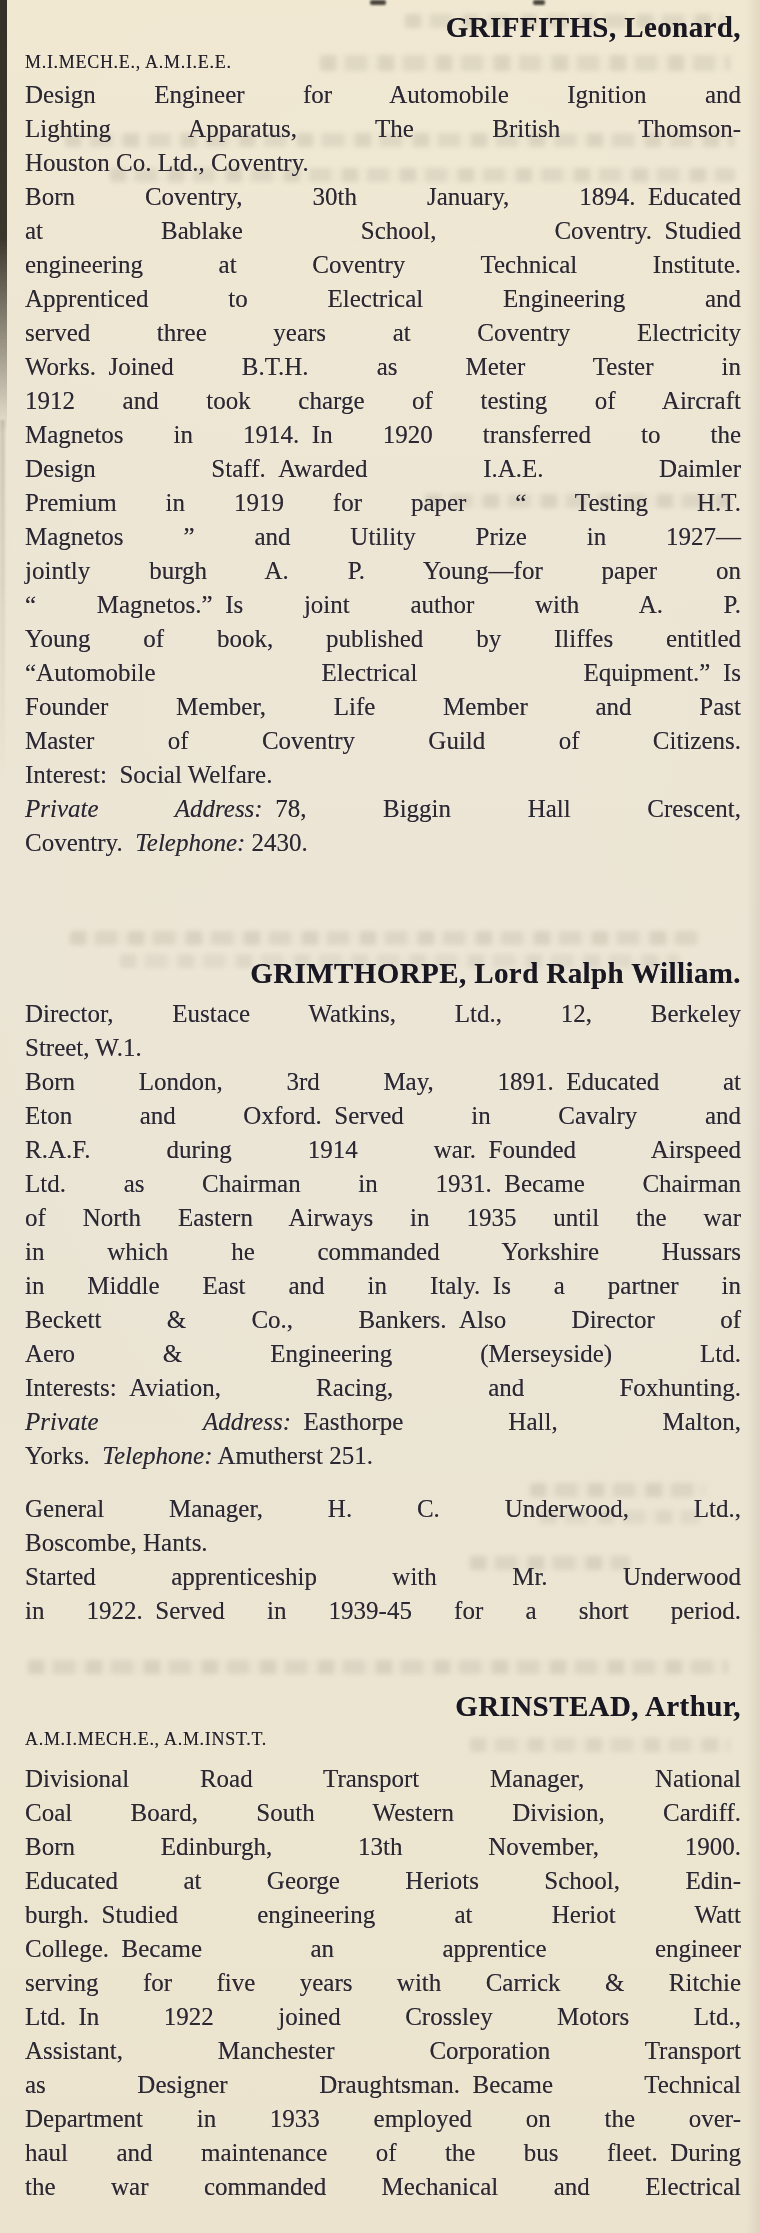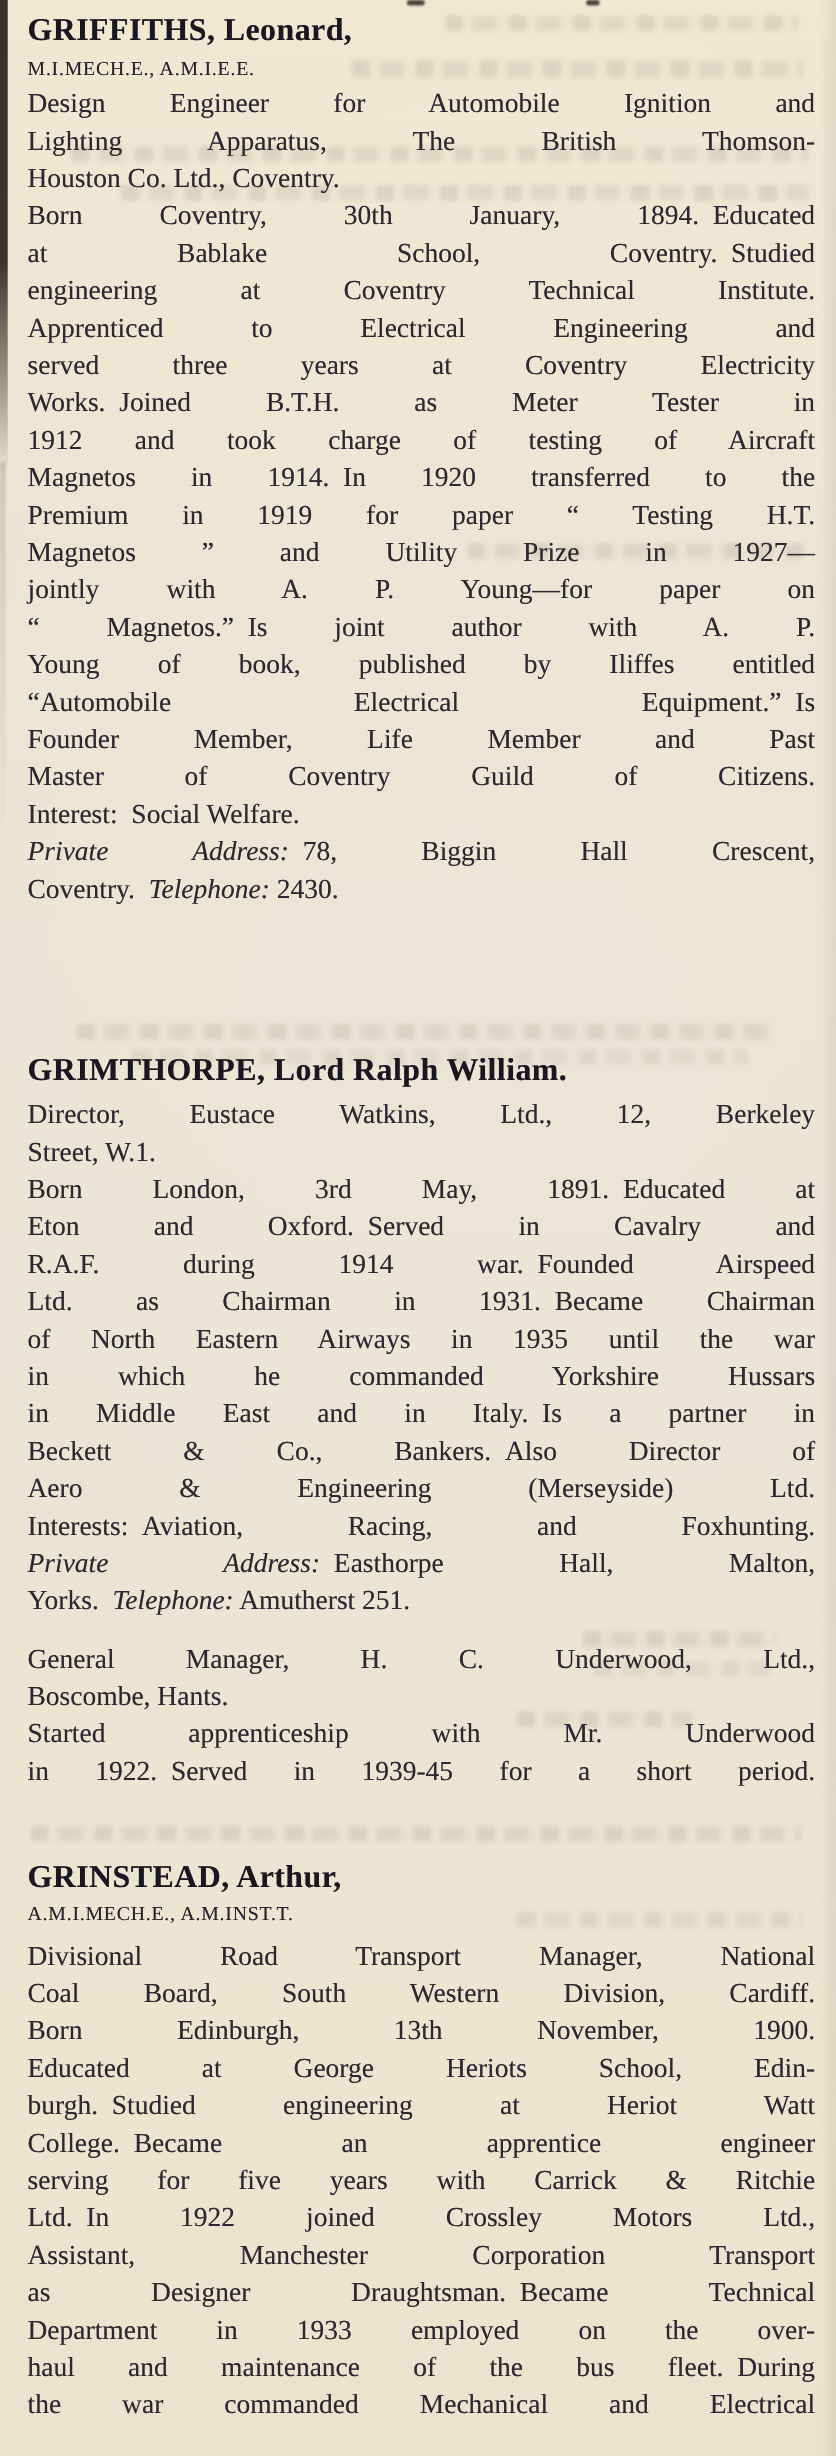--- a/index.html
+++ b/index.html
@@ -38,20 +38,21 @@
       rgba(112,106,88,0.30) 25px, rgba(112,106,88,0.30) 47px,
       rgba(112,106,88,0.05) 47px, rgba(112,106,88,0.05) 58px);
     filter:blur(2.6px);opacity:.42;
   }
   .column{position:absolute;left:25px;top:0;width:716px;}
   .entry{position:absolute;left:0;width:100%;}
   .heading{
     margin:0;font-size:29px;line-height:34px;font-weight:bold;
     letter-spacing:0.4px;color:#191722;
     text-shadow:0 0 0.6px rgba(25,23,34,0.55);
+    text-align:right;
   }
   .quals{
     font-size:18px;line-height:24px;letter-spacing:0.7px;
     color:#24212c;text-shadow:0 0 0.5px rgba(36,33,44,0.5);
   }
   .para{margin:0;}
   .line{
     font-size:25px;line-height:34px;height:34px;
     text-align:justify;text-align-last:justify;text-justify:inter-word;
     text-shadow:0 0 0.6px rgba(43,40,52,0.5);
@@ -94,23 +95,24 @@
           </div>
           <div class="para">
             <div class="line">Born Coventry, 30th January, 1894. Educated</div>
             <div class="line">at Bablake School, Coventry. Studied</div>
             <div class="line">engineering at Coventry Technical Institute.</div>
             <div class="line">Apprenticed to Electrical Engineering and</div>
             <div class="line">served three years at Coventry Electricity</div>
             <div class="line">Works. Joined B.T.H. as Meter Tester in</div>
             <div class="line">1912 and took charge of testing of Aircraft</div>
             <div class="line">Magnetos in 1914. In 1920 transferred to the</div>
+            <div class="line">Design Staff. Awarded I.A.E. Daimler</div>
             <div class="line">Premium in 1919 for paper “ Testing H.T.</div>
             <div class="line">Magnetos ” and Utility Prize in 1927—</div>
-            <div class="line">jointly with A. P. Young—for paper on</div>
+            <div class="line">jointly burgh A. P. Young—for paper on</div>
             <div class="line">“ Magnetos.” Is joint author with A. P.</div>
             <div class="line">Young of book, published by Iliffes entitled</div>
             <div class="line">“Automobile Electrical Equipment.” Is</div>
             <div class="line">Founder Member, Life Member and Past</div>
             <div class="line">Master of Coventry Guild of Citizens.</div>
             <div class="line last">Interest: Social Welfare.</div>
           </div>
           <div class="para">
             <div class="line"><span class="it">Private Address:</span><span> 78, Biggin Hall Crescent,</span></div>
             <div class="line last"><span>Coventry. </span><span class="it">Telephone:</span><span> 2430.</span></div>

